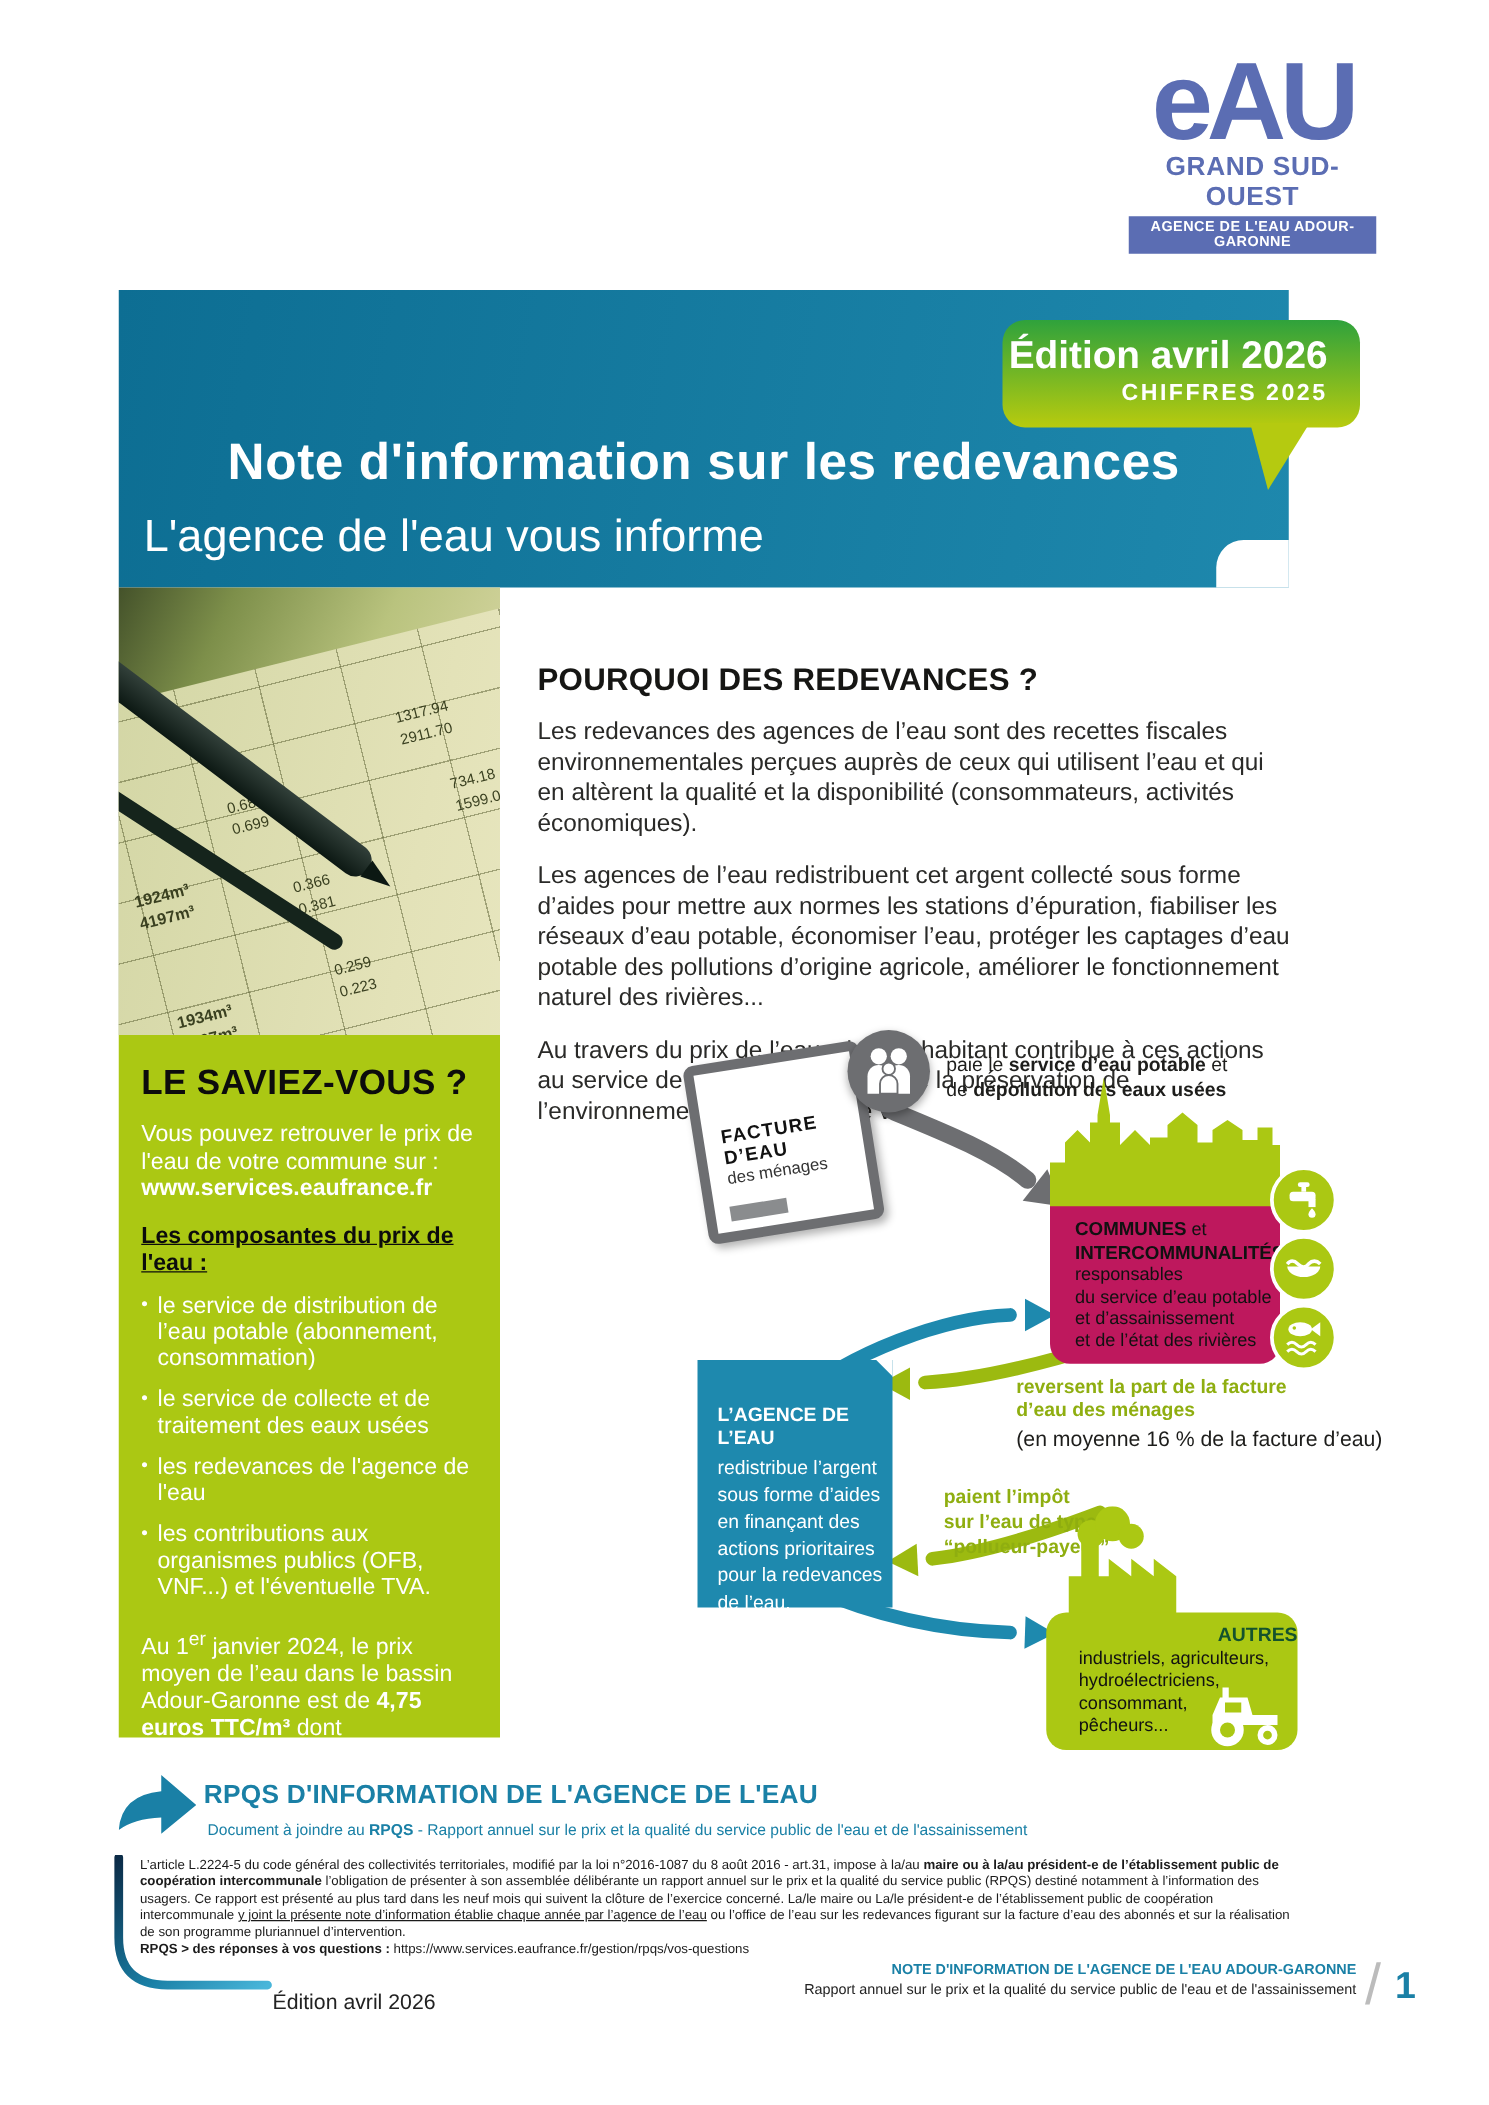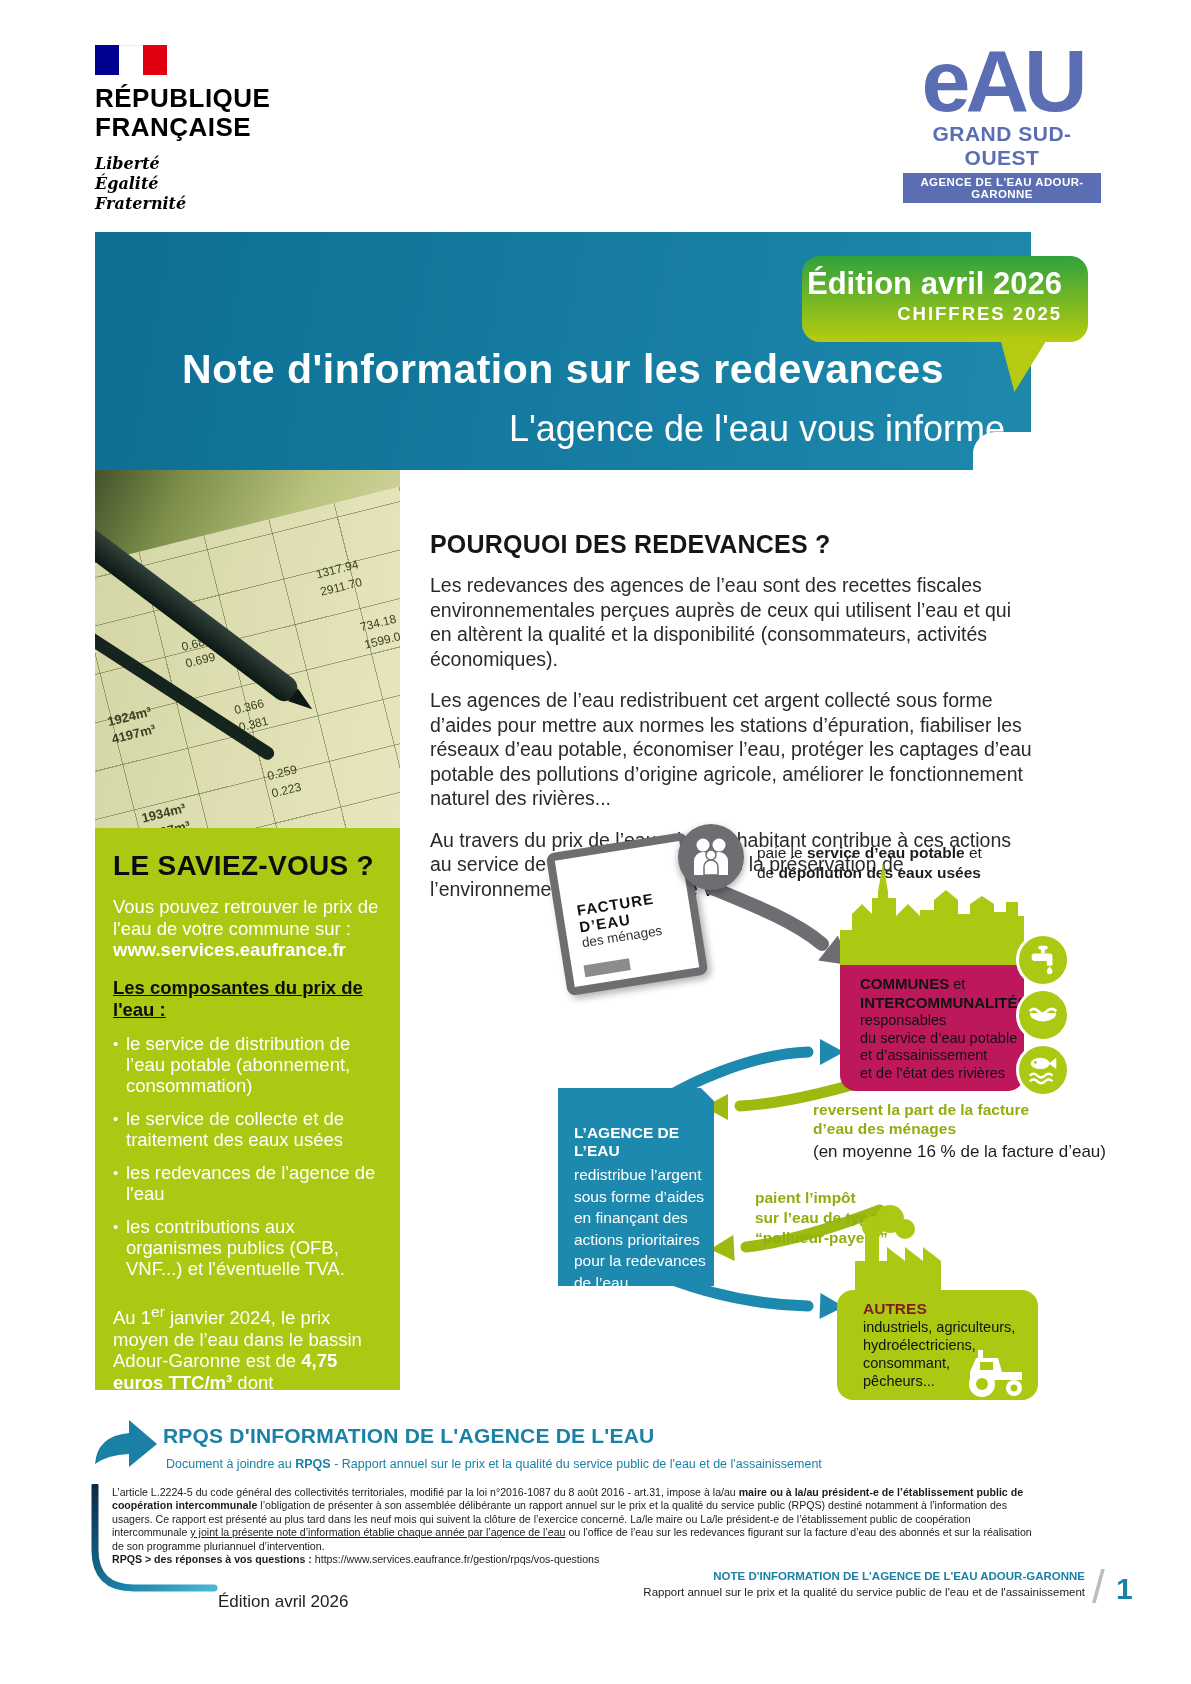--- a/index.html
+++ b/index.html
@@ -27,21 +27,21 @@
   .banner-notch{position:absolute;right:0;bottom:0;width:58px;height:38px;background:#fff;border-top-left-radius:22px;}
   .badge{left:802px;top:256px;width:286px;height:86px;border-radius:18px;
          background:linear-gradient(180deg,#2fa23c,#b8cb0e);color:#fff;text-align:right;
          padding:10px 26px 0 0;box-sizing:border-box;}
   .badge-l1{font-size:31px;font-weight:bold;}
   .badge-l2{font-size:18.5px;font-weight:bold;letter-spacing:2px;margin-top:1px;}
   .badge-tail{left:1000px;top:338px;width:48px;height:54px;background:#b5ca10;
               clip-path:polygon(0 0,100% 0,30% 100%);}
   .banner-title{left:95px;top:346px;width:936px;text-align:center;color:#fff;
                 font-size:41px;font-weight:bold;letter-spacing:0.5px;}
-  .banner-sub{left:95px;top:408px;width:936px;text-align:right;color:#fff;font-size:36px;
+  .banner-sub{left:95px;top:408px;width:936px;color:#fff;font-size:36px;
               font-weight:400;padding-right:26px;box-sizing:border-box;padding-left:20px;}
 
   
   .photo{left:95px;top:470px;width:305px;height:358px;overflow:hidden;
          background:linear-gradient(115deg,#44522a 0%,#7d8f4a 20%,#b9c37e 48%,#d9d8a6 78%,#c9cf92 100%);}
   .photo-paper{position:absolute;left:-45px;top:55px;width:440px;height:390px;transform:rotate(-14deg);
     background:
       repeating-linear-gradient(0deg,transparent 0 46px,rgba(90,95,50,.5) 46px 47px),
       repeating-linear-gradient(90deg,transparent 0 66px,rgba(90,95,50,.5) 66px 67px),
       linear-gradient(115deg,#cfd3a0,#e3e2b8 60%,#eceac6);}
@@ -97,21 +97,21 @@
   .agence{left:558px;top:1088px;width:156px;height:198px;background:#1e89ae;color:#fff;
           padding:36px 0 0 16px;box-sizing:border-box;}
   .agence::after{content:"";position:absolute;top:0;right:0;border-style:solid;
           border-width:0 13px 13px 0;border-color:#fff #fff transparent transparent;}
   .agence .h{font-size:15.5px;font-weight:800;margin-bottom:4px;}
   .agence .l{font-size:15.5px;line-height:21.5px;}
   .paient{left:755px;top:1188px;}
   .paient .g{color:#8fae10;font-weight:800;font-size:15.5px;line-height:20px;}
   .autres{left:837px;top:1290px;width:201px;height:110px;background:#abc813;border-radius:16px;
           padding:10px 0 0 26px;box-sizing:border-box;}
-  .autres .h{font-size:15.5px;font-weight:800;color:#7f1d1d;}
+  .autres .h{font-size:15.5px;font-weight:800;color:#14532d;text-align:right;}
   .autres .l{font-size:14.5px;line-height:18px;color:#111;}
   .autres svg{position:absolute;right:6px;bottom:2px;}
 
   
   .note-h{left:163px;top:1424px;font-size:21px;font-weight:800;color:#1a80a6;letter-spacing:0.2px;}
   .note-sub{left:166px;top:1457px;font-size:12.5px;color:#1a80a6;}
   .legal{left:112px;top:1486px;width:922px;font-size:10.6px;line-height:13.4px;color:#1b1b1b;}
   .legal .u{text-decoration:underline;}
   .legal .b2line{display:block;}
   .foot-edition{left:218px;top:1592px;font-size:17px;color:#222;}
@@ -119,36 +119,20 @@
   .foot-right .l1{font-size:11.5px;font-weight:bold;color:#1a80a6;}
   .foot-right .l2{font-size:11.5px;color:#222;margin-top:4px;}
   .foot-slash{left:1092px;top:1560px;font-size:46px;color:#bcbcbc;font-weight:300;}
   .foot-page{left:1116px;top:1572px;font-size:30px;color:#1a80a6;font-weight:800;}
 </style>
 </head>
 <body>
 
 <div class="page">
 
-  <div class="abs rf">
-    <div class="rf-flag">
-      <span class="b"></span>
-        <span class="w"></span>
-        <span class="r"></span>
-    </div>
-    <div class="rf-name">
-      <div>RÉPUBLIQUE</div>
-      <div>FRANÇAISE</div>
-    </div>
-    <div class="rf-motto">
-      <div>Liberté</div>
-      <div>Égalité</div>
-      <div>Fraternité</div>
-    </div>
-  </div>
 
   <div class="abs logo">
     <div class="logo-word">eAU</div>
     <div class="logo-region">GRAND SUD-OUEST</div>
     <div class="logo-band">AGENCE DE L'EAU ADOUR-GARONNE</div>
   </div>
 
   <div class="abs banner">
     <div class="banner-notch"></div>
   </div>

